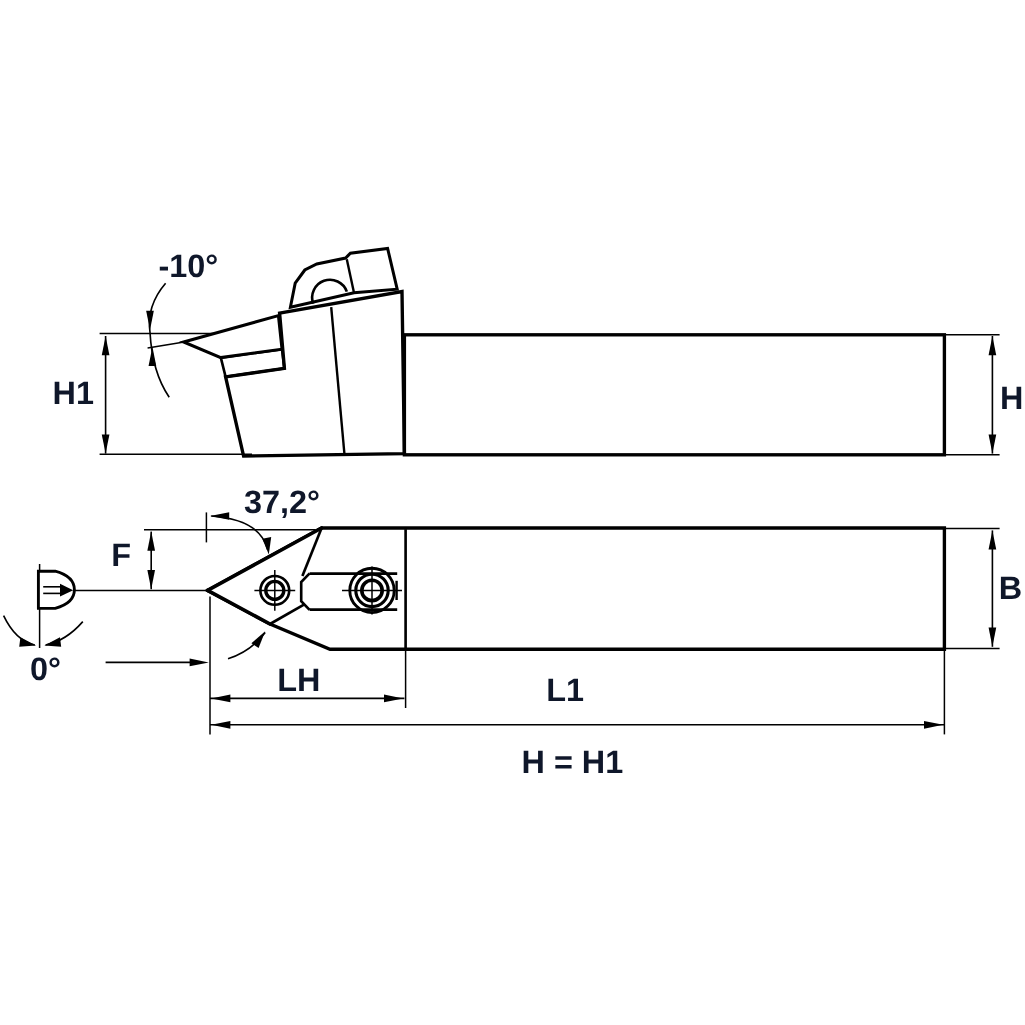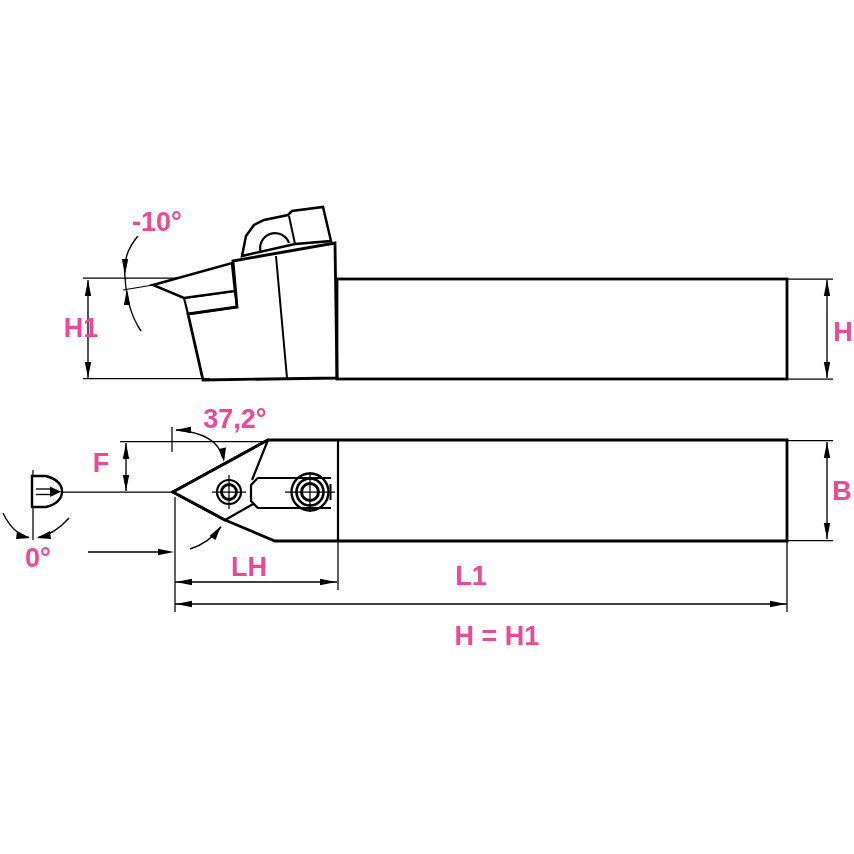--- a/index.html
+++ b/index.html
@@ -10,21 +10,21 @@
   .ol25 {stroke:#000;stroke-width:2.5;fill:none;}
   .ol22 {stroke:#000;stroke-width:2.2;fill:none;}
   .ol2  {stroke:#000;stroke-width:2;fill:none;}
   .edge3{stroke:#000;stroke-width:3;fill:none;stroke-linecap:round;}
   .thin {stroke:#000;stroke-width:1.25;fill:none;}
   .dim  {stroke:#000;stroke-width:1.35;fill:none;}
   .ah   {fill:#000;stroke:none;}
   .nofill{fill:none;}
   .whitefill{fill:#ffffff;}
   .lbl{position:absolute;transform:translate(-50%,-50%);font-weight:bold;font-size:27px;
-       color:#ec4899;white-space:nowrap;letter-spacing:0px;line-height:1;}
+       color:#0f172a;white-space:nowrap;letter-spacing:0px;line-height:1;}
 </style>
 </head>
 <body>
 
 <div id="stage">
 
   <svg width="854" height="854" viewBox="0 0 854 854">
 
     <g>
 
@@ -129,22 +129,22 @@
 
       <line class="thin" x1="787" y1="440.5" x2="833" y2="440.5"></line>
       <line class="thin" x1="787" y1="540.5" x2="833" y2="540.5"></line>
       <line class="dim" x1="827" y1="442" x2="827" y2="539"></line>
       <polygon class="ah" points="827,442 823.8,458 830.2,458"></polygon>
       <polygon class="ah" points="827,539 823.8,523 830.2,523"></polygon>
     </g>
   </svg>
 
   <div class="lbl" style="left:157px;top:222px;">-10°</div>
-  <div class="lbl" style="left:61px;top:328px;margin-left:20px;">H1</div>
+  <div class="lbl" style="left:61px;top:328px;">H1</div>
   <div class="lbl" style="left:843px;top:332px;">H</div>
   <div class="lbl" style="left:235px;top:419px;">37,2°</div>
   <div class="lbl" style="left:101px;top:463px;">F</div>
   <div class="lbl" style="left:38px;top:558px;">0°</div>
   <div class="lbl" style="left:842px;top:491px;">B</div>
   <div class="lbl" style="left:249px;top:567px;">LH</div>
   <div class="lbl" style="left:471px;top:576px;">L1</div>
-  <div class="lbl" style="left:497px;top:636px;">H = H1</div>
+  <div class="lbl" style="left:477px;top:636px;">H = H1</div>
 </div>
 
 </body></html>

